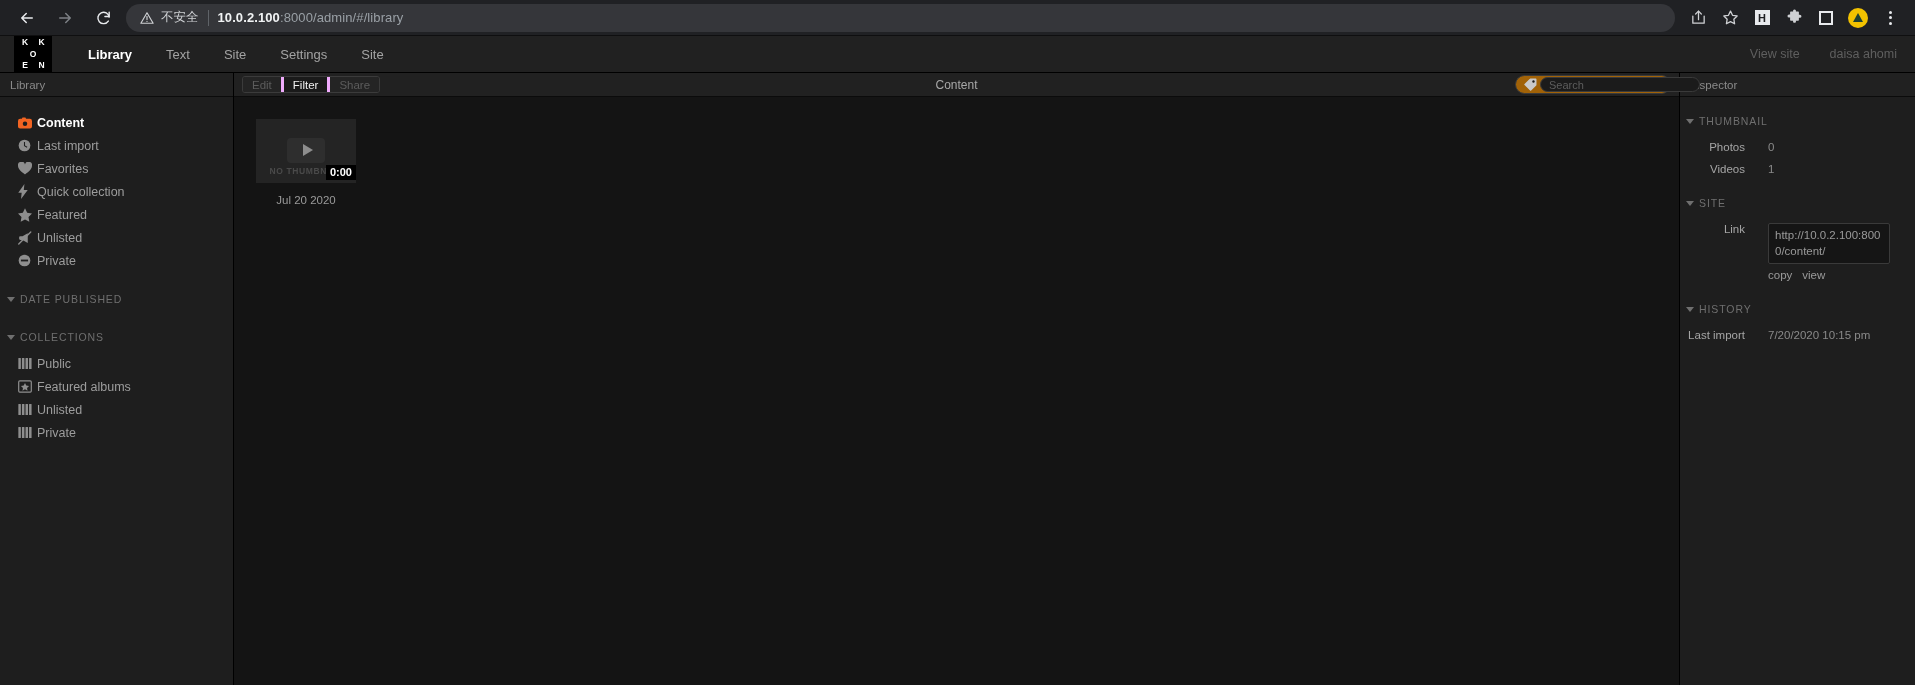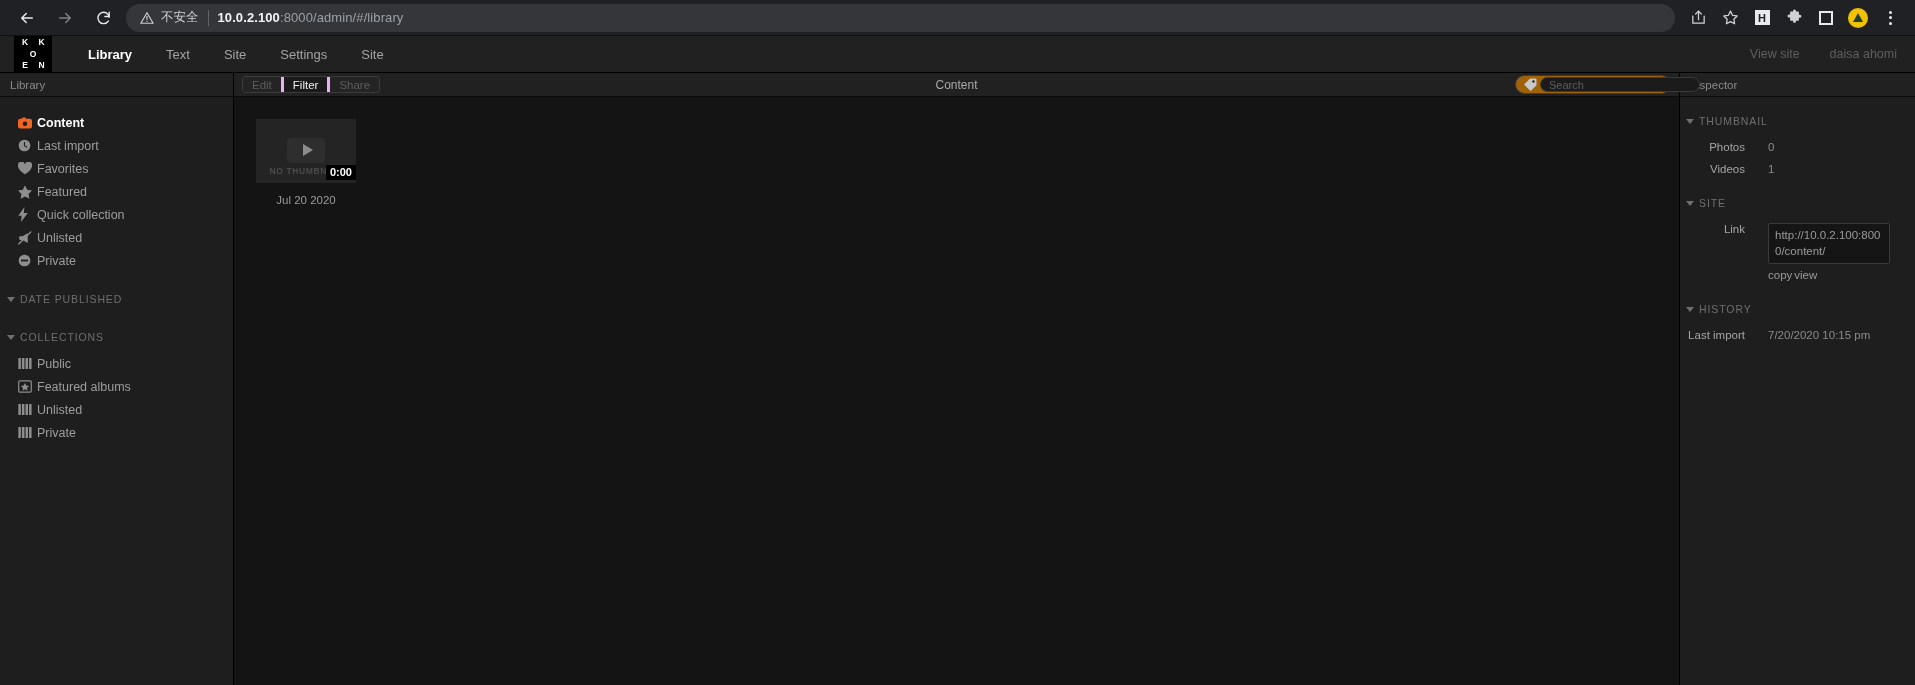--- a/index.html
+++ b/index.html
@@ -308,21 +308,21 @@
     border-radius: 2px;
     width: 122px;
     padding: 4px 6px;
     font-size: 11.5px;
     color: #9a9a9a;
     line-height: 1.35;
     word-break: break-all;
   }
   .link-actions {
     margin-top: 5px;
-    display: flex; gap: 2px;
+    display: flex; gap: 10px;
     font-size: 11.5px; color: #9a9a9a;
   }
   .insp-sep { height: 18px; }
 </style>
 </head>
 <body>
 
 <div class="browser-bar">
   <div class="nav-btns">
     <div class="nav-btn nav-back">
@@ -448,34 +448,34 @@
         <span class="side-icon">
           <svg width="14" height="13" viewBox="0 0 20 18" fill="#8e8e8e">
             <path d="M10 17.2S0 11 0 5.3A5 5 0 0 1 10 3.4 5 5 0 0 1 20 5.3c0 5.7-10 11.9-10 11.9z"></path>
           </svg>
         </span>
         <span>Favorites</span>
       </div>
 
       <div class="side-item">
         <span class="side-icon">
+          <svg width="10" height="15" viewBox="0 0 12 19" fill="#8e8e8e">
+            <path d="M7.8 0L0 11h4.3L3.5 19 12 7.6H7l.8-7.6z"></path>
+          </svg>
+        </span>
+        <span>Quick collection</span>
+      </div>
+
+      <div class="side-item">
+        <span class="side-icon">
           <svg width="14" height="14" viewBox="0 0 20 19" fill="#8e8e8e">
             <path d="M10 0l3.1 6.3 6.9 1-5 4.9 1.2 6.9L10 15.8 3.8 19 5 12.2 0 7.3l6.9-1z"></path>
           </svg>
         </span>
         <span>Featured</span>
-      </div>
-
-      <div class="side-item">
-        <span class="side-icon">
-          <svg width="10" height="15" viewBox="0 0 12 19" fill="#8e8e8e">
-            <path d="M7.8 0L0 11h4.3L3.5 19 12 7.6H7l.8-7.6z"></path>
-          </svg>
-        </span>
-        <span>Quick collection</span>
       </div>
 
       <div class="side-item">
         <span class="side-icon">
           <svg width="15" height="14" viewBox="0 0 20 18" fill="none" stroke="#8e8e8e" stroke-width="1.7">
             <path d="M3 6.5h3l7-4v13l-7-4H3a1.5 1.5 0 0 1-1.5-1.5v-2A1.5 1.5 0 0 1 3 6.5z" fill="#8e8e8e" stroke="none"></path>
             <path d="M1 17L17 1" stroke="#8e8e8e" stroke-width="1.8" stroke-linecap="round"></path>
           </svg>
         </span>
         <span>Unlisted</span>

